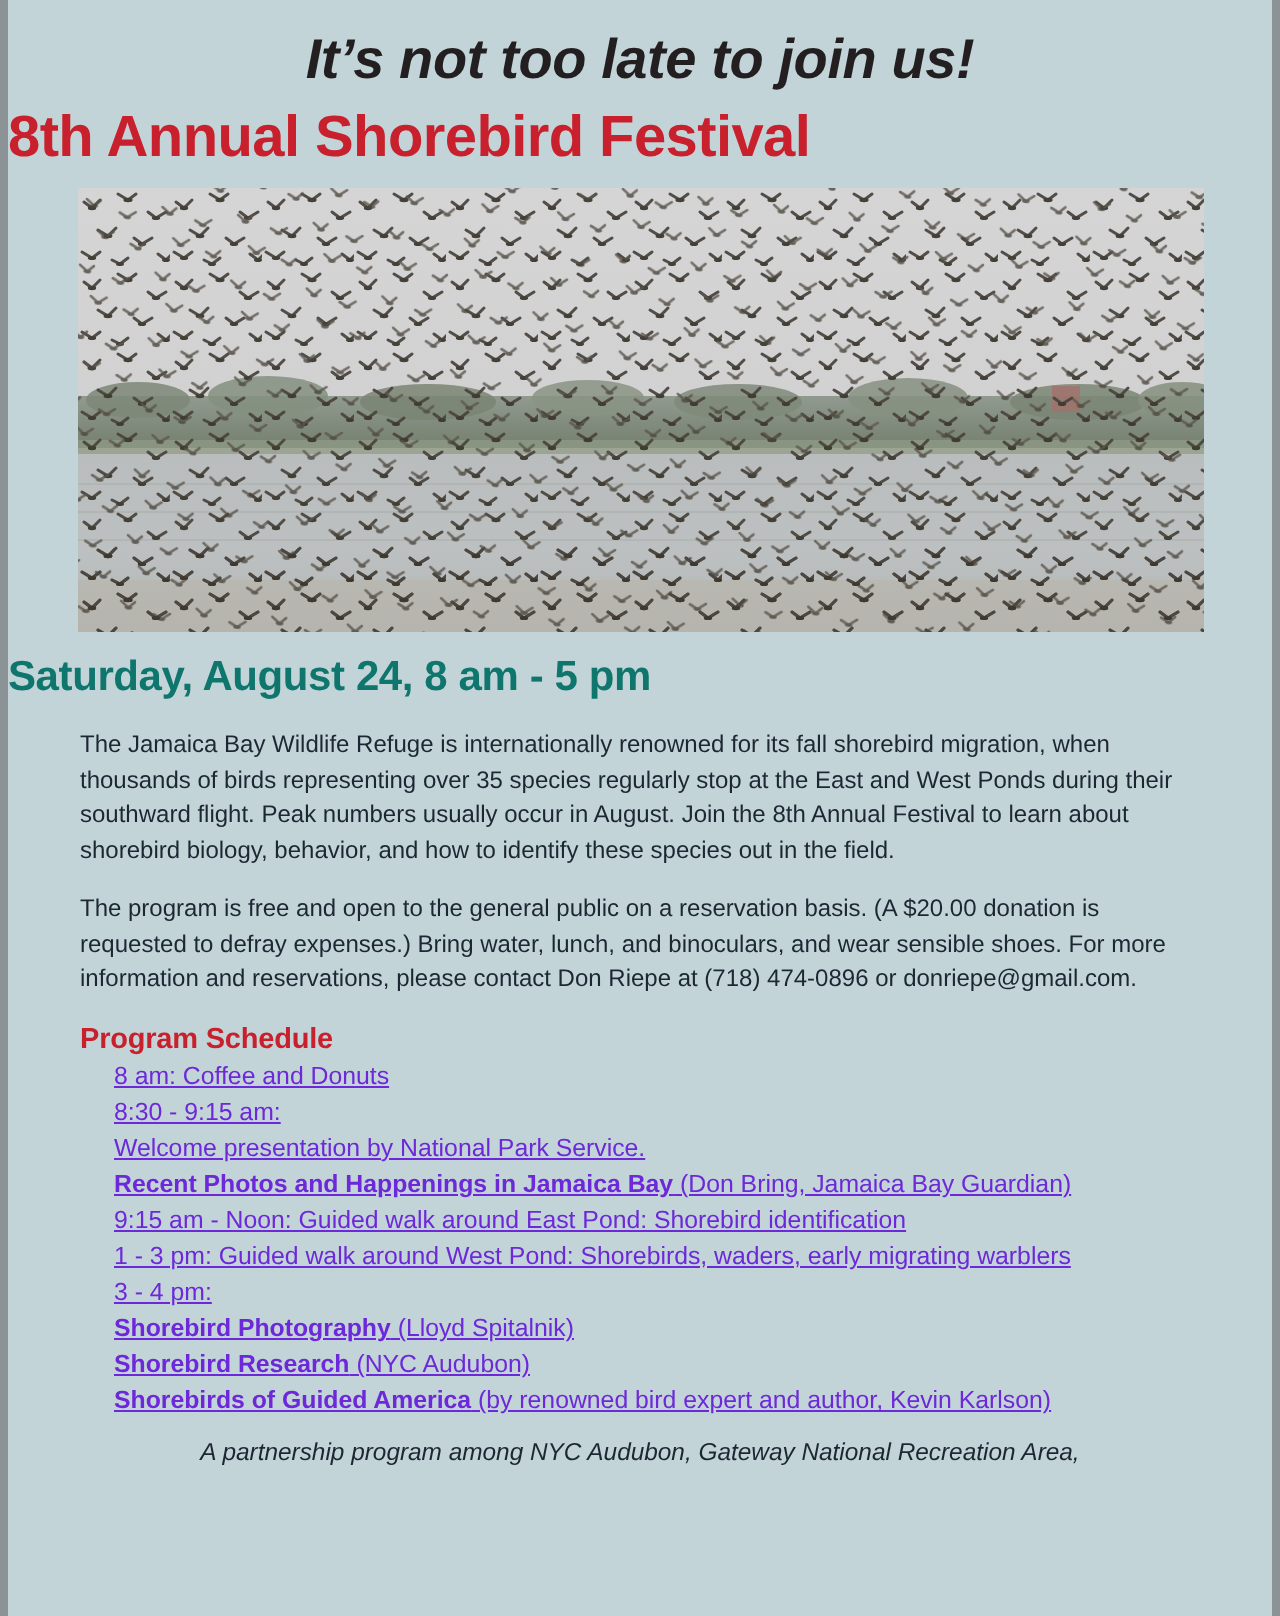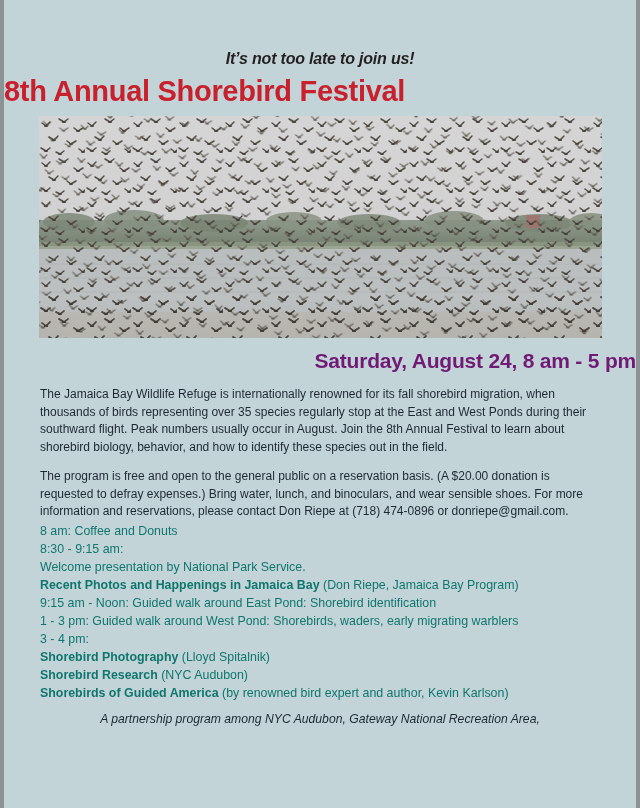--- a/index.html
+++ b/index.html
@@ -20,24 +20,24 @@
     height: 808px;
     background: #c3d4d8;
     border-left: 4px solid #8b9397;
     border-right: 4px solid #8b9397;
     padding: 0;
   }
   .tagline {
     text-align: center;
     font-style: italic;
     font-weight: bold;
-    font-size: 16px;
+    font-size: 28px;
     color: #231f20;
     letter-spacing: -0.2px;
-    padding-top: 50px;
+    padding-top: 15px;
     line-height: 1.1;
   }
   .main-title {
     text-align: left;
     font-weight: bold;
     font-size: 29px;
     color: #c8202c;
     letter-spacing: -0.3px;
     margin-top: 8px;
     line-height: 1.05;
@@ -46,47 +46,48 @@
   .photo-wrap {
     position: relative;
     margin: 10px auto 0 auto;
     width: 563px;
     height: 222px;
     overflow: hidden;
     background: #cfcfd2;
   }
   .photo-wrap svg { display: block; }
   .date-line {
-    text-align: right;
+    text-align: left;
     font-weight: bold;
     font-size: 21px;
-    color: #701a75;
+    color: #0f766e;
     letter-spacing: -0.2px;
     margin-top: 11px;
   }
   .body-block {
     margin: 13px 36px 0 36px;
     font-size: 12px;
     line-height: 1.46;
     color: #1d2733;
     text-align: left;
   }
   .body-block.second { margin-top: 12px; }
   .sched-head {
     margin: 13px 36px 0 36px;
     font-size: 14.5px;
     font-weight: bold;
     color: #c8202c;
     letter-spacing: -0.1px;
   }
   .sched {
-    margin: 1px 36px 0 36px;
+    margin: 1px 36px 0 53px;
     font-size: 12.4px;
     line-height: 1.455;
-    color: #0f766e;
+    color: #6d28d9;
+    text-decoration: underline;
   }
   .sched .row { display: block; }
   .sched b { font-weight: bold; }
   .partner {
     margin: 9px auto 0 auto;
     width: 520px;
     text-align: center;
     font-style: italic;
     font-size: 12.2px;
     line-height: 1.4;
@@ -184,26 +185,27 @@
       <rect x="0" y="180" width="563" height="42" fill="url(#birds)" opacity="0.9"></rect>
     </svg>
   </div>
 
   <div class="date-line">Saturday, August 24, 8 am - 5 pm</div>
 
   <p class="body-block">The Jamaica Bay Wildlife Refuge is internationally renowned for its fall shorebird migration, when thousands of birds representing over 35 species regularly stop at the East and West Ponds during their southward flight. Peak numbers usually occur in August. Join the 8th Annual Festival to learn about shorebird biology, behavior, and how to identify these species out in the field.</p>
 
   <p class="body-block second">The program is free and open to the general public on a reservation basis. (A $20.00 donation is requested to defray expenses.) Bring water, lunch, and binoculars, and wear sensible shoes. For more information and reservations, please contact Don Riepe at (718) 474-0896 or donriepe@gmail.com.</p>
 
+  <div class="sched-head">Program Schedule</div>
 
   <div class="sched">
     <div class="row"><span>8 am: Coffee and Donuts</span></div>
     <div class="row"><span>8:30 - 9:15 am:</span></div>
     <div class="row"><span>Welcome presentation by National Park Service.</span></div>
-    <div class="row"><b>Recent Photos and Happenings in Jamaica Bay</b><span> (Don Riepe, Jamaica Bay Program)</span></div>
+    <div class="row"><b>Recent Photos and Happenings in Jamaica Bay</b><span> (Don Bring, Jamaica Bay Guardian)</span></div>
     <div class="row"><span>9:15 am - Noon: Guided walk around East Pond: Shorebird identification</span></div>
     <div class="row"><span>1 - 3 pm: Guided walk around West Pond: Shorebirds, waders, early migrating warblers</span></div>
     <div class="row"><span>3 - 4 pm:</span></div>
     <div class="row"><b>Shorebird Photography</b><span> (Lloyd Spitalnik)</span></div>
     <div class="row"><b>Shorebird Research</b><span> (NYC Audubon)</span></div>
     <div class="row"><b>Shorebirds of Guided America</b><span> (by renowned bird expert and author, Kevin Karlson)</span></div>
   </div>
 
   <div class="partner">
     <div>A partnership program among NYC Audubon, Gateway National Recreation Area,</div>

